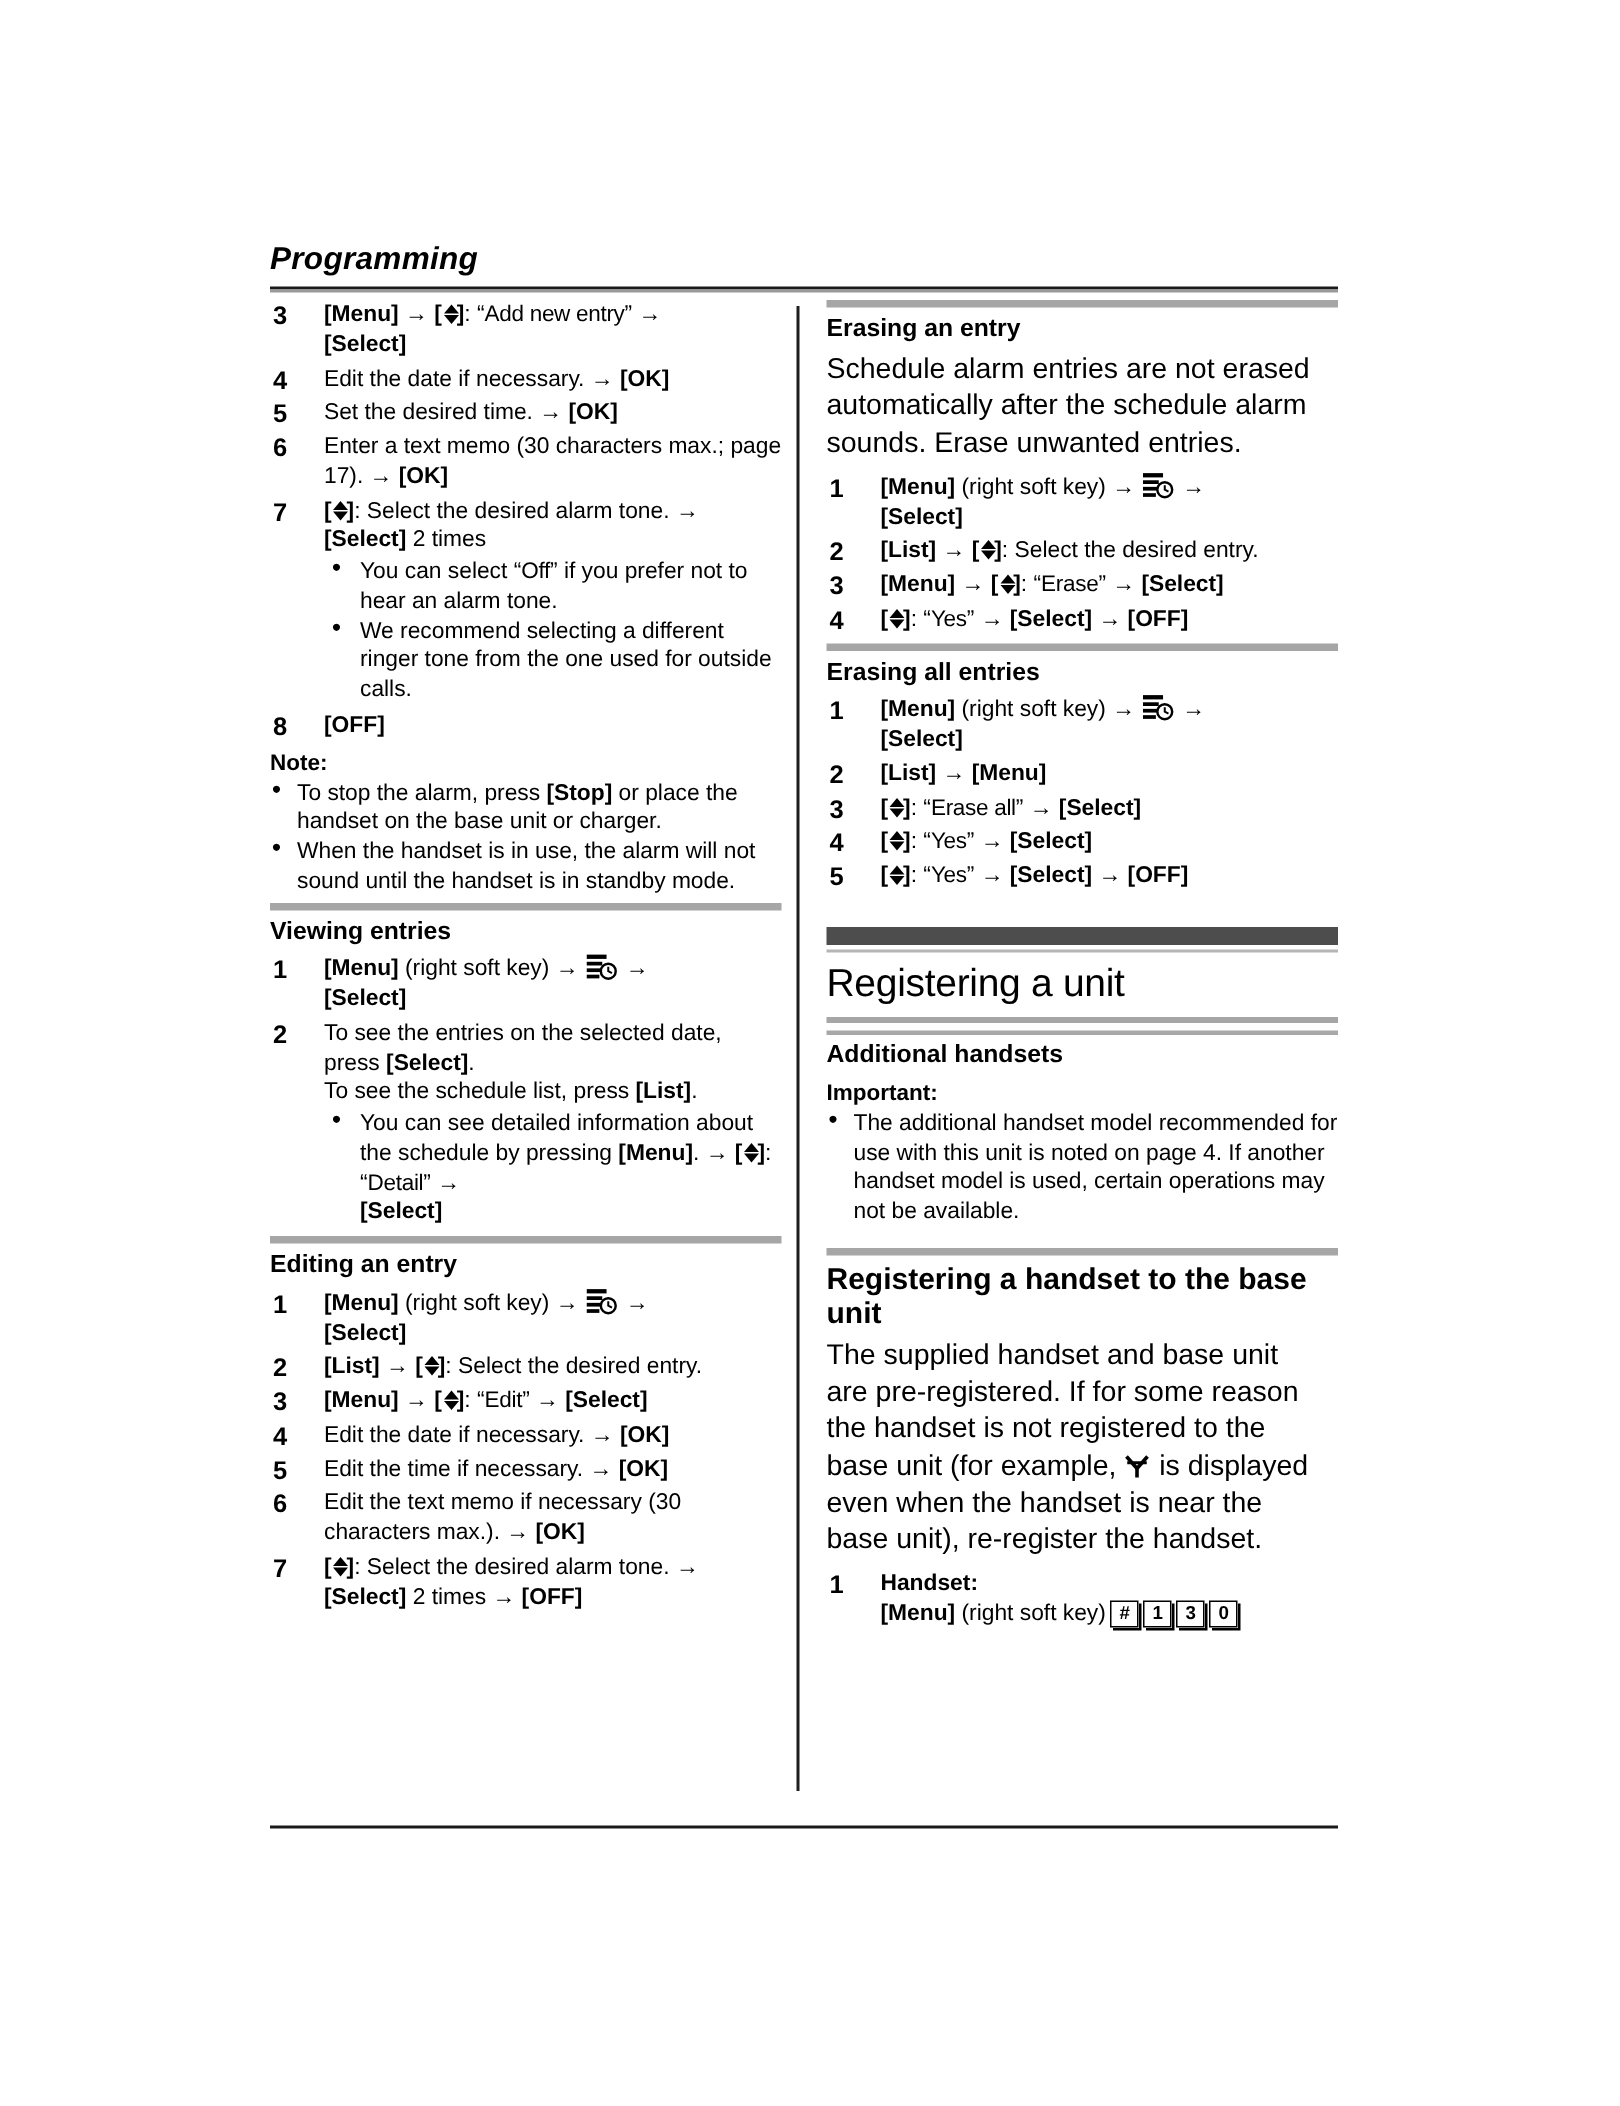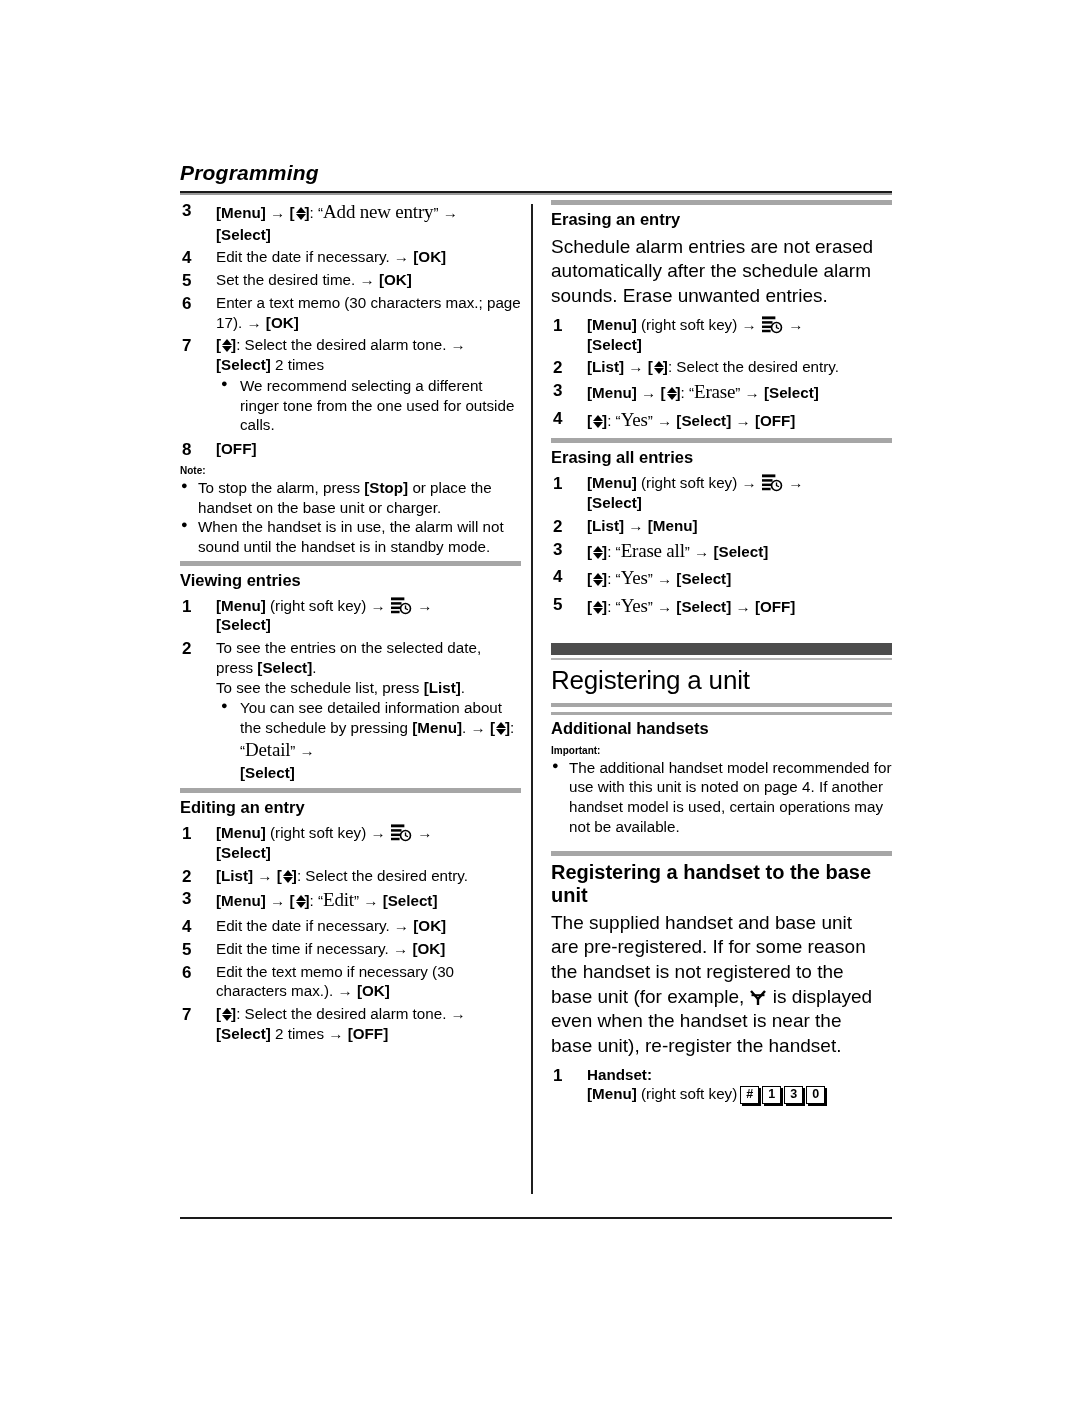--- a/index.html
+++ b/index.html
@@ -68,21 +68,21 @@
   }
   h2.section {
     font-size: 20px; font-weight: bold; margin: 5px 0 4px 0;
     line-height: 1.15;
   }
   h3.sub {
     font-size: 16.5px; font-weight: bold; margin: 4px 0 5px 0;
     line-height: 1.2;
   }
   h4.inline-head {
-    font-size: 10px; font-weight: bold; margin: 6px 0 2px 0;
+    font-size: 15px; font-weight: bold; margin: 6px 0 2px 0;
   }
 
   
   p.body {
     font-size: 19px; line-height: 1.30; margin: 2px 16px 6px 0;
   }
 
   
   ol.steps {
     list-style: none; margin: 0 0 6px 0; padding: 0;
@@ -112,22 +112,22 @@
     content: "\25CF";
     position: absolute; left: 1px; top: -1px;
     font-size: 11px; line-height: 1.6;
   }
   ul.bullets.indent > li { padding-left: 20px; }
   ol.steps ul.bullets { margin-left: 4px; }
 
   
   .key { font-weight: bold; white-space: nowrap; }
   .mono {
-    font-family: Liberation Serif, serif;
-    font-size: 19px; letter-spacing: -.2px;
+    font-family: Liberation Sans, sans-serif;
+    font-size: 15px; letter-spacing: -.2px;
   }
   .arrow { font-weight: normal; }
   .nav-key {
     font-weight: bold; white-space: nowrap;
     display: inline-block;
   }
   .nav-glyph {
     display: inline-block; position: relative;
     width: 10px; height: 15px; vertical-align: -3px;
   }
@@ -223,20 +223,21 @@
           <span class="key">[OK]</span>
         </li>
         <li>
           <span class="num">7</span>
           <span class="nav-key">[<span class="nav-glyph"></span>]</span><span>: </span><span>Select the desired alarm tone.</span>
           <span class="arrow"> →</span>
           <br>
           <span class="key">[Select]</span>
           <span>2 times</span>
           <ul class="bullets indent">
+            <li><span>You can select “</span><span class="mono">Off</span><span>” if you prefer not to hear an alarm tone.</span></li>
             <li>We recommend selecting a different ringer tone from the one used for outside calls.</li>
           </ul>
         </li>
         <li>
           <span class="num">8</span>
           <span class="key">[OFF]</span>
         </li>
       </ol>
 
       <h4 class="inline-head">Note:</h4>

